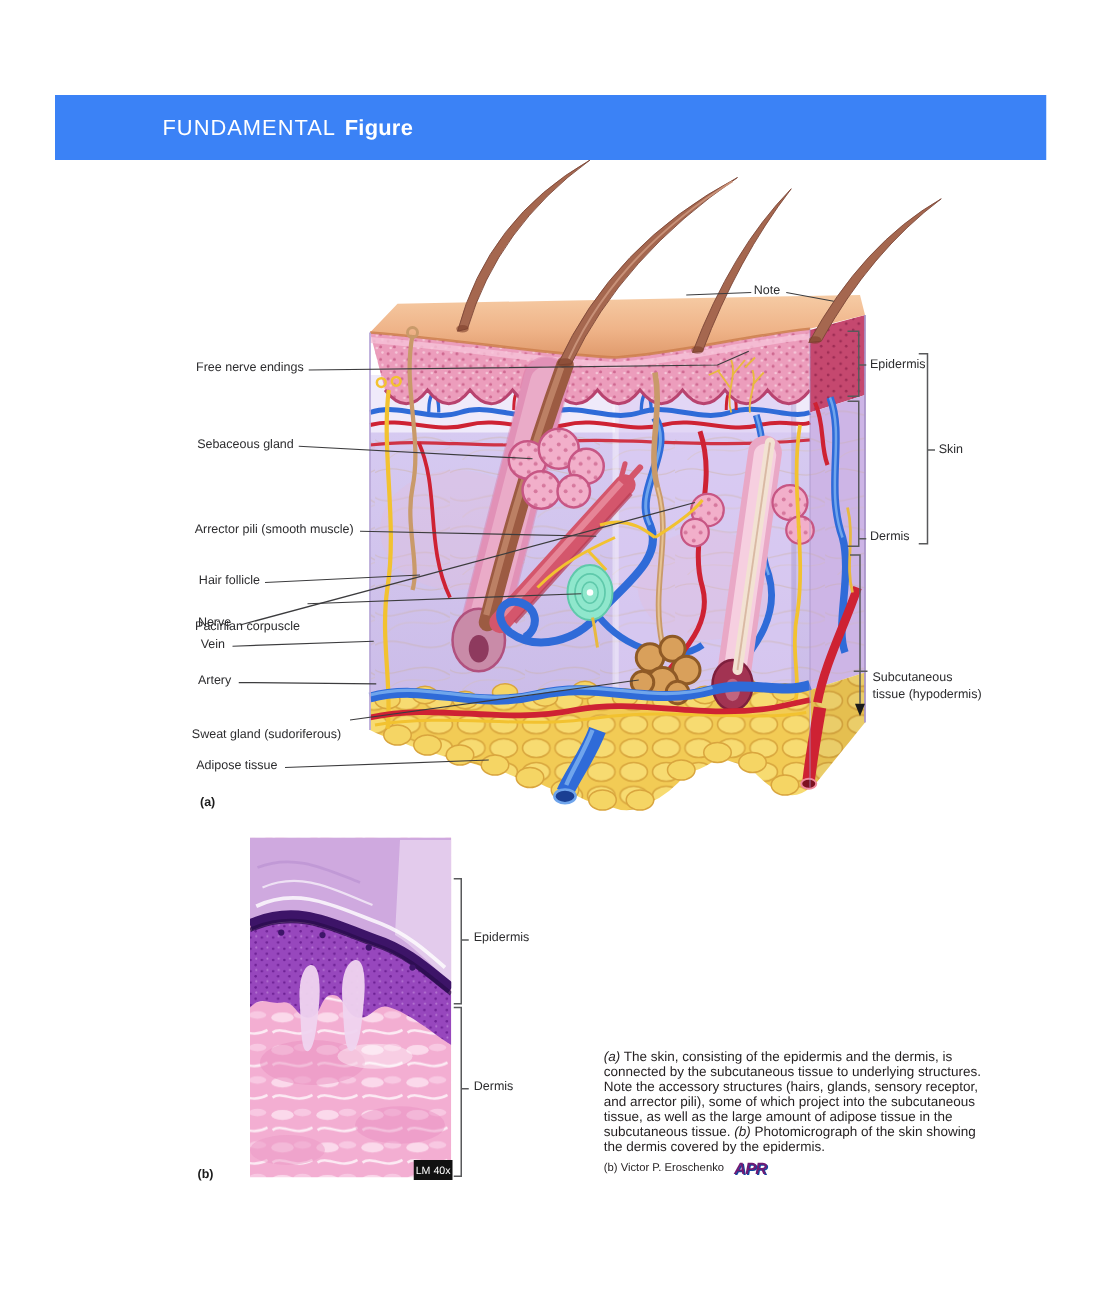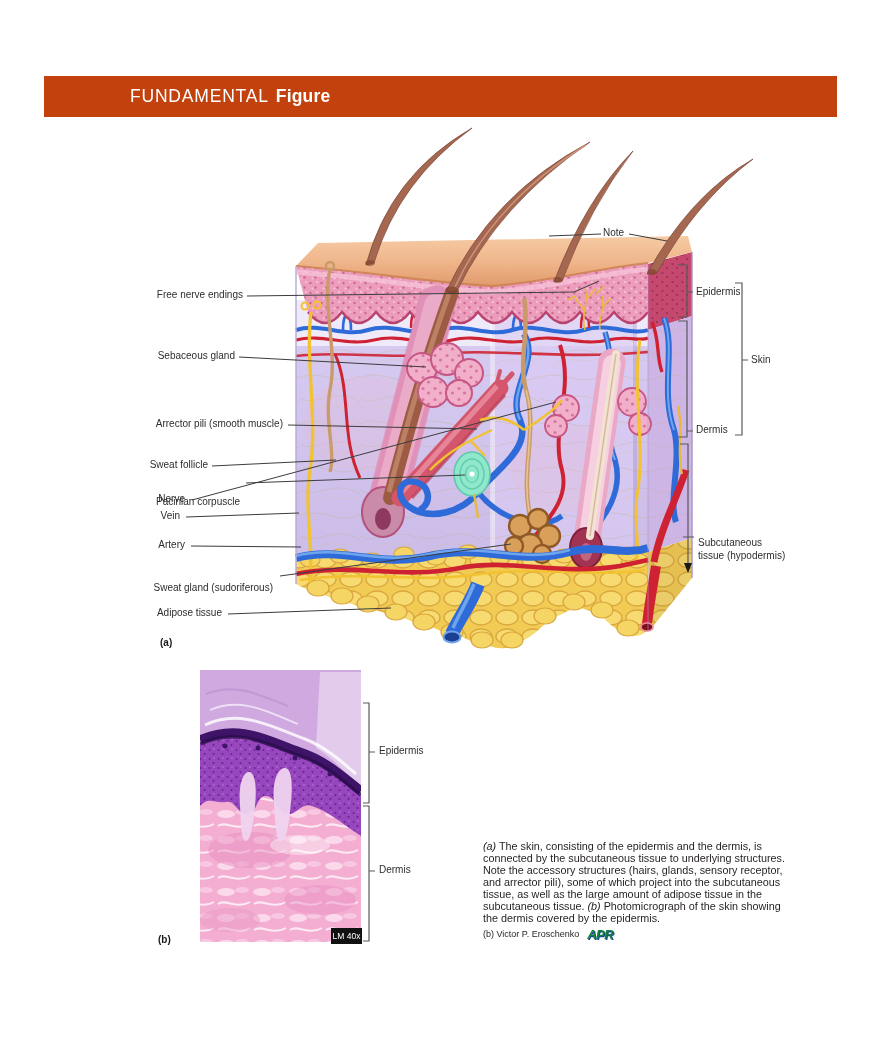--- a/index.html
+++ b/index.html
@@ -1,35 +1,35 @@
 <!DOCTYPE html>
 <html><head>
 <meta charset="utf-8">
 <style>
   html,body{margin:0;padding:0;background:#fff;}
   #page{position:relative;width:880px;height:1045px;background:#ffffff;overflow:hidden;
         font-family:"Liberation Sans", sans-serif;}
   #art{position:absolute;left:0;top:0;}
-  .banner{position:absolute;left:44px;top:76px;width:793px;height:41px;background:#c2410c;
+  .banner{position:absolute;left:44px;top:76px;width:793px;height:52px;background:#3b82f6;
           display:flex;align-items:center;padding-left:86px;box-sizing:border-box;}
   .banner .w1{color:#fff;font-size:17.5px;font-weight:400;letter-spacing:.8px;}
   .banner .w2{color:#fff;font-size:17.5px;font-weight:700;margin-left:7px;letter-spacing:.2px;}
   .lab{position:absolute;font-size:10px;color:#2D2D2F;white-space:nowrap;line-height:12px;}
   .lab.r{text-align:left;}
   .marker{position:absolute;font-size:10px;font-weight:700;color:#1A1A1A;}
   .lm-box{position:absolute;left:331px;top:928px;width:31px;height:16px;background:#111;
           color:#fff;font-size:8.5px;display:flex;align-items:center;justify-content:center;}
   .caption{position:absolute;left:483px;top:838px;width:308px;}
   .cap-head{display:flex;align-items:baseline;gap:7px;}
   .cap-fig{color:#2E6BD6;font-size:13.5px;font-weight:700;letter-spacing:.2px;}
   .cap-title{color:#141414;font-size:12.3px;font-weight:700;}
   .cap-body{margin-top:3px;font-size:10.8px;line-height:11.95px;color:#231F20;}
   .cap-body .it{font-style:italic;}
   .cap-credit{margin-top:2px;font-size:9px;color:#231F20;display:flex;align-items:center;gap:8px;}
-  .apr{color:#15803d;font-weight:700;font-style:italic;font-size:13px;letter-spacing:-.5px;
+  .apr{color:#701a75;font-weight:700;font-style:italic;font-size:13px;letter-spacing:-.5px;
        text-shadow:1px 1px 0 #15459E;}
   .sub2{line-height:13px;}
 </style>
 </head>
 <body>
 
 <div id="page">
 
   <svg id="art" width="880" height="1045" viewBox="0 0 880 1045">
     <defs>
@@ -337,21 +337,21 @@
   </svg>
 
   <div class="banner">
     <span class="w1">FUNDAMENTAL</span>
     <span class="w2">Figure</span>
   </div>
 
   <div class="lab r" style="right:637px;top:289px">Free nerve endings</div>
   <div class="lab r" style="right:645px;top:350px">Sebaceous gland</div>
   <div class="lab r" style="right:597px;top:418px">Arrector pili (smooth muscle)</div>
-  <div class="lab r" style="right:672px;top:459px">Sweat follicle</div>
+  <div class="lab r" style="right:672px;top:459px">Hair follicle</div>
   <div class="lab r" style="right:640px;top:496px">Pacinian corpuscle</div>
   <div class="lab r" style="right:695px;top:493px">Nerve</div>
   <div class="lab r" style="right:700px;top:510px">Vein</div>
   <div class="lab r" style="right:695px;top:539px">Artery</div>
   <div class="lab r" style="right:607px;top:582px">Sweat gland (sudoriferous)</div>
   <div class="lab r" style="right:658px;top:607px">Adipose tissue</div>
   <div class="marker" style="left:160px;top:637px">(a)</div>
 
   <div class="lab" style="left:603px;top:227px">Note</div>
   <div class="lab" style="left:696px;top:286px">Epidermis</div>

